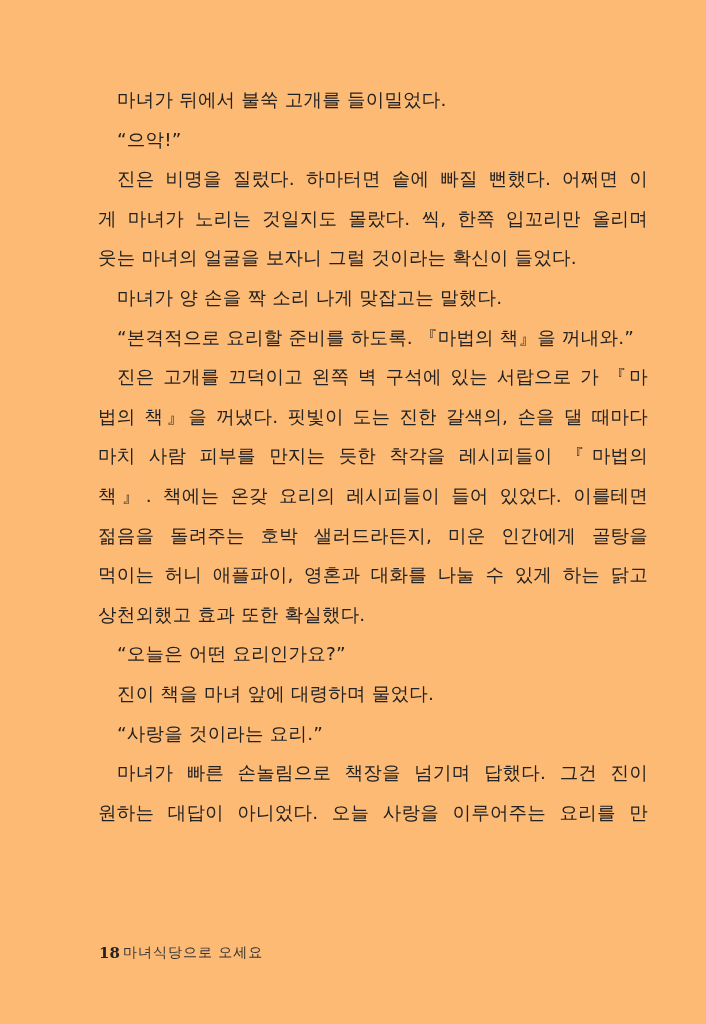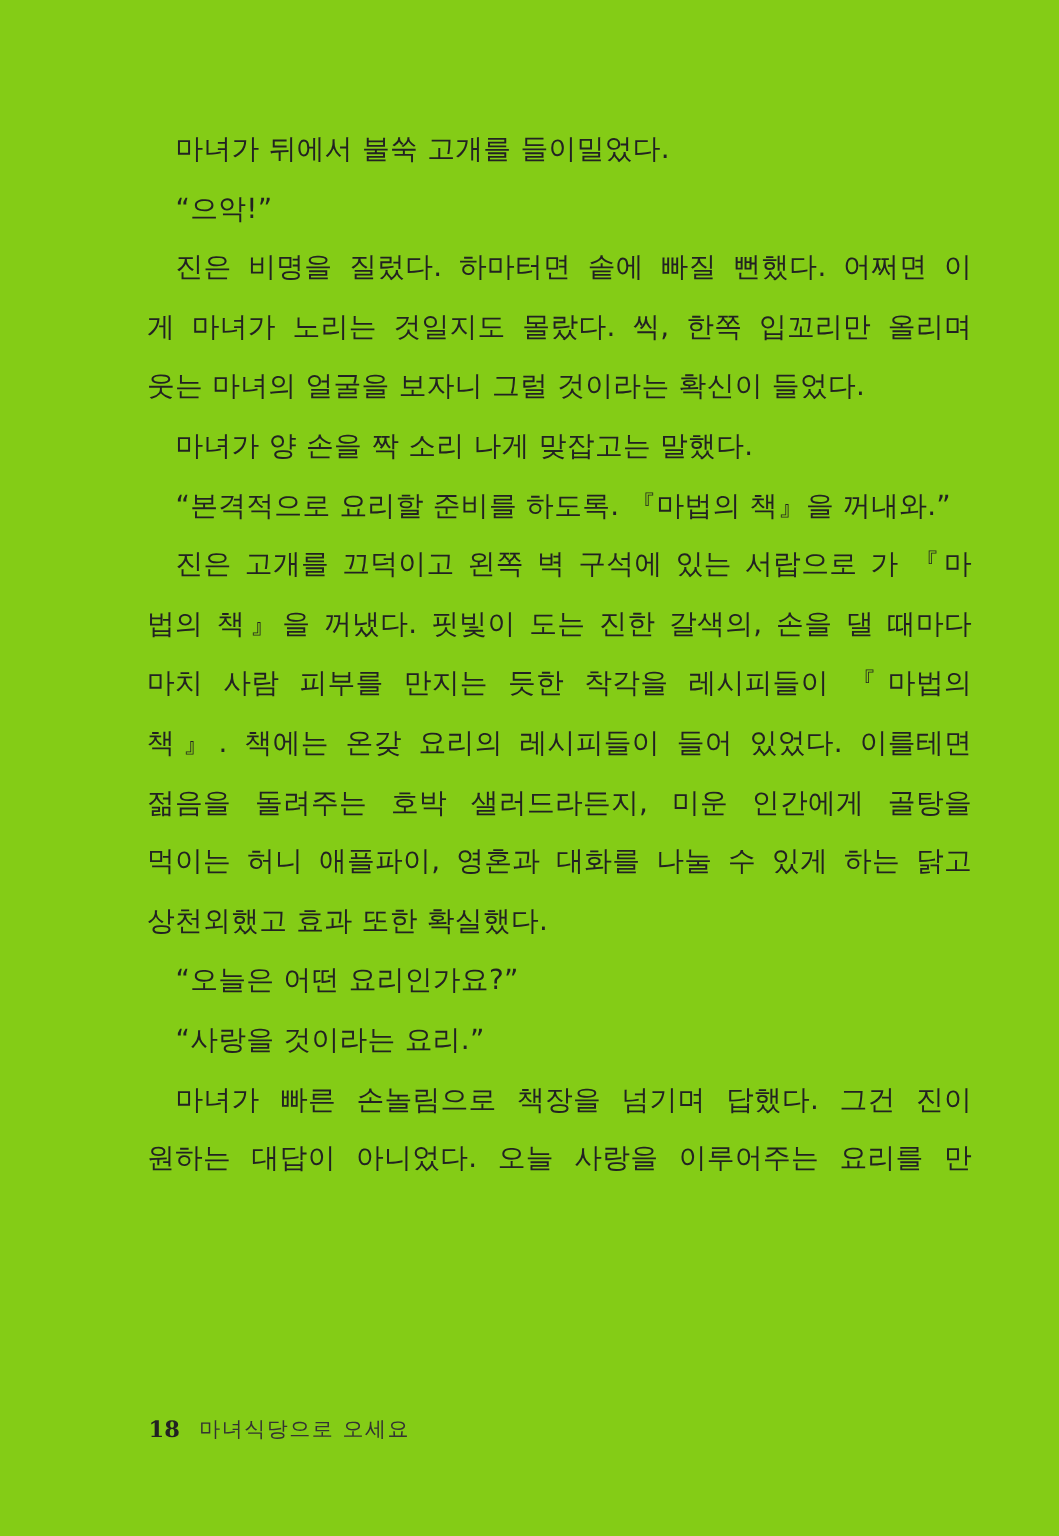--- a/index.html
+++ b/index.html
@@ -12,21 +12,21 @@
       height: 1024px;
       position: relative;
       overflow: hidden;
       font-family: "DejaVu Sans", "Liberation Sans", sans-serif;
       color: #1a1a1a;
     }
     .page {
       position: absolute;
       left: 0; top: 0;
       width: 706px; height: 1024px;
-      background: #84cc16;
+      background: #fdba74;
     }
     .body-text {
       position: absolute;
       left: 98px;
       top: 80px;
       width: 550px;
     }
     .line {
       height: 39.6px;
       line-height: 39.6px;
@@ -44,21 +44,21 @@
       padding-left: 19px;
     }
     .footer {
       position: absolute;
       left: 99px;
       top: 944px;
       font-size: 13px;
       color: #222;
       display: flex;
       align-items: flex-end;
-      gap: 13px;
+      gap: 3px;
     }
     .folio {
       font-family: "DejaVu Serif", "Liberation Serif", serif;
       font-weight: bold;
       font-size: 15px;
     }
     .running-title {
       font-size: 14px;
       letter-spacing: 1px;
       color: #333;
@@ -77,20 +77,21 @@
       <div class="line indent last">마녀가 양 손을 짝 소리 나게 맞잡고는 말했다.</div>
       <div class="line indent last">“본격적으로 요리할 준비를 하도록. 『마법의 책』을 꺼내와.”</div>
       <div class="line indent">진은 고개를 끄덕이고 왼쪽 벽 구석에 있는 서랍으로 가 『마</div>
       <div class="line">법의 책』을 꺼냈다. 핏빛이 도는 진한 갈색의, 손을 댈 때마다</div>
       <div class="line">마치 사람 피부를 만지는 듯한 착각을 레시피들이 『마법의</div>
       <div class="line">책』. 책에는 온갖 요리의 레시피들이 들어 있었다. 이를테면</div>
       <div class="line">젊음을 돌려주는 호박 샐러드라든지, 미운 인간에게 골탕을</div>
       <div class="line">먹이는 허니 애플파이, 영혼과 대화를 나눌 수 있게 하는 닭고</div>
       <div class="line last">상천외했고 효과 또한 확실했다.</div>
       <div class="line indent last">“오늘은 어떤 요리인가요?”</div>
+      <div class="line indent last">진이 책을 마녀 앞에 대령하며 물었다.</div>
       <div class="line indent last">“사랑을 것이라는 요리.”</div>
       <div class="line indent">마녀가 빠른 손놀림으로 책장을 넘기며 답했다. 그건 진이</div>
       <div class="line">원하는 대답이 아니었다. 오늘 사랑을 이루어주는 요리를 만</div>
     </div>
 
   <div class="footer">
     <span class="folio">18</span>
     <span class="running-title">마녀식당으로 오세요</span>
   </div>
 </div>

